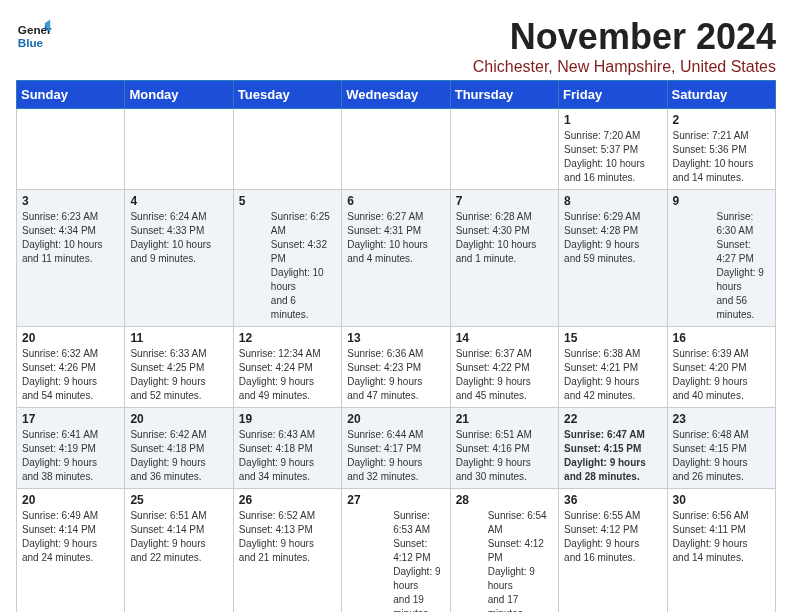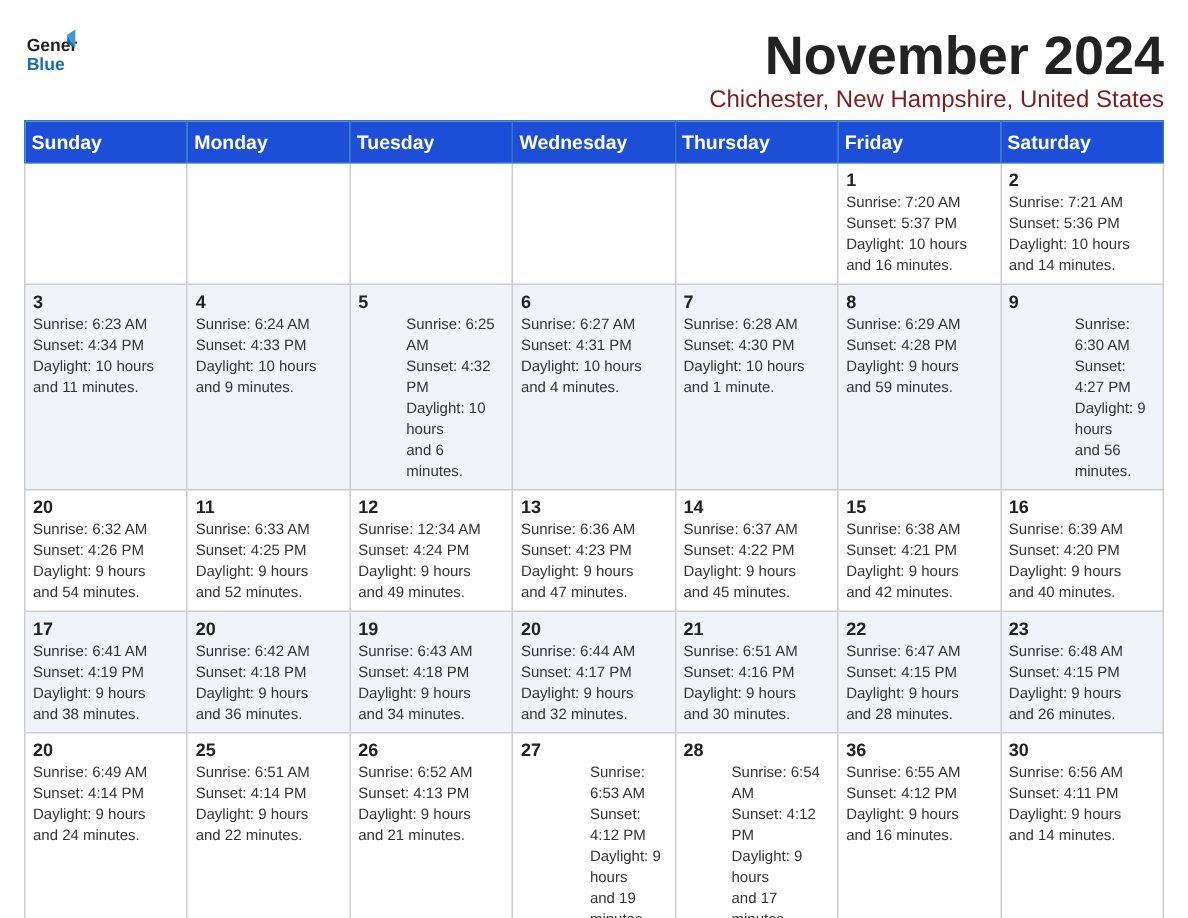--- a/index.html
+++ b/index.html
@@ -265,21 +265,21 @@
         </td>
         <td>
           <span class="day-number">21</span>
           <div class="day-info" style="white-space: pre-line;">Sunrise: 6:51 AM
 Sunset: 4:16 PM
 Daylight: 9 hours
 and 30 minutes.</div>
         </td>
         <td>
           <span class="day-number">22</span>
-          <div class="day-info" style="white-space: pre-line;">Sunrise: 6:47 AM
+          <div class="day-info" style="white-space: pre-line; font-weight: bold;">Sunrise: 6:47 AM
 Sunset: 4:15 PM
 Daylight: 9 hours
 and 28 minutes.</div>
         </td>
         <td>
           <span class="day-number">23</span>
           <div class="day-info" style="white-space: pre-line;">Sunrise: 6:48 AM
 Sunset: 4:15 PM
 Daylight: 9 hours
 and 26 minutes.</div>

